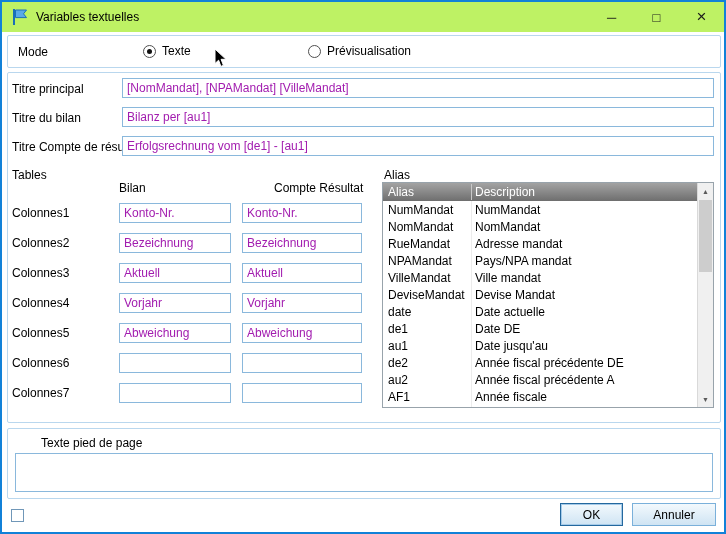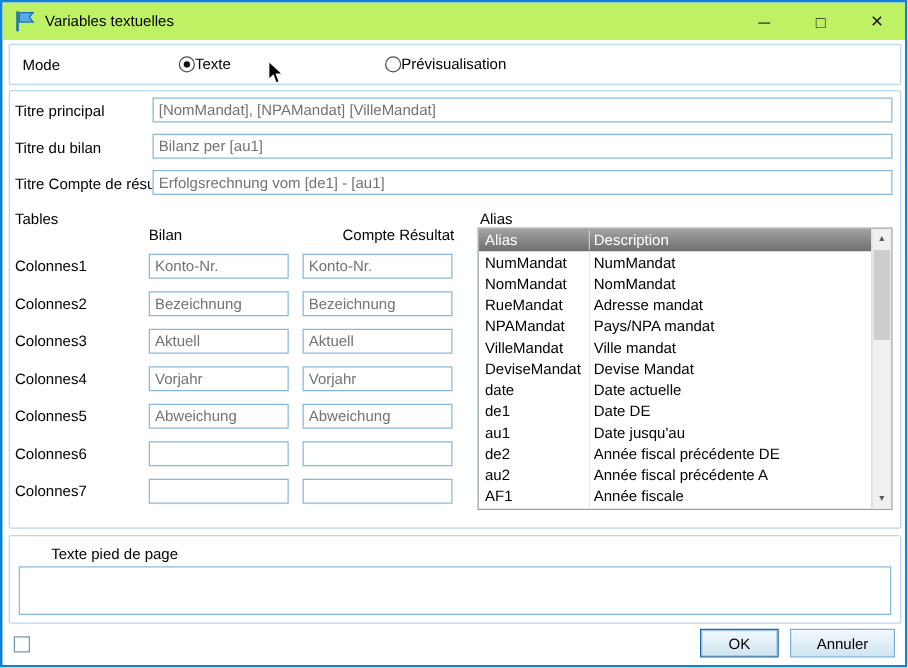--- a/index.html
+++ b/index.html
@@ -20,29 +20,29 @@
 
   
   .groupbox { position:absolute; border:1px solid #b9d7ee; border-radius:2px; background:#fff; }
   #mode-box   { left:5px;  top:33px;  width:714px; height:33px; }
   #main-box   { left:5px;  top:70px;  width:714px; height:351px; }
   #footer-box { left:5px;  top:426px; width:714px; height:71px; }
 
   .lbl { position:absolute; white-space:nowrap; }
 
   
-  .radio-opt { position:absolute; top:42px; display:flex; align-items:center; }
+  .radio-opt { position:absolute; top:42px; display:flex; align-items:center; gap:6px; }
   .radio { width:13px; height:13px; border:1px solid #4f4f4f; border-radius:50%; background:#fff;
            position:relative; flex:0 0 auto; }
   .radio.sel::after { content:""; position:absolute; left:3px; top:3px; width:5px; height:5px;
            border-radius:50%; background:#111; }
 
   
   .tb { position:absolute; height:20px; border:1px solid #8ab8dc; background:#fff;
-        font:12px "Liberation Sans","DejaVu Sans",sans-serif; padding:0 4px; color:#737373; outline:none; }
+        font:12px "Liberation Sans","DejaVu Sans",sans-serif; padding:0 4px; color:#a21caf; outline:none; }
 
   
   .alias-table { position:absolute; left:380px; top:180px; width:332px; height:226px;
                  border:1px solid #98a3ab; background:#fff; overflow:hidden; }
   .alias-header { position:absolute; left:0; top:0; right:16px; height:18px;
                   background:linear-gradient(#a3a3a3,#6e6e6e); color:#fff; }
   .ah1 { position:absolute; left:5px; top:2px; }
   .ah2 { position:absolute; left:92px; top:2px; }
   .ah-div { position:absolute; left:88px; top:1px; width:1px; height:16px; background:#c9c9c9; }
   .col-div { position:absolute; left:88px; top:18px; bottom:0; width:1px; background:#ececec; }

